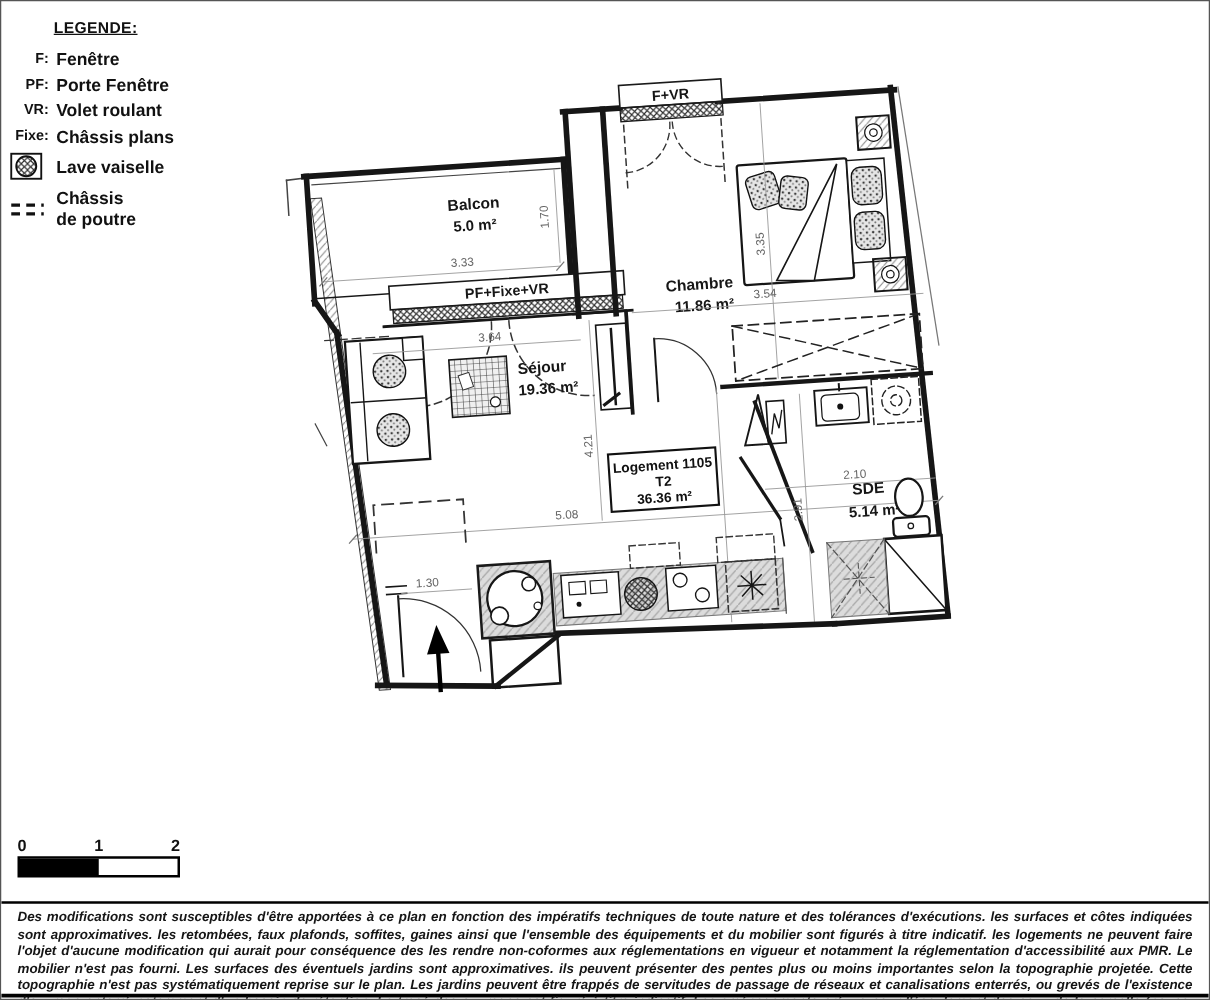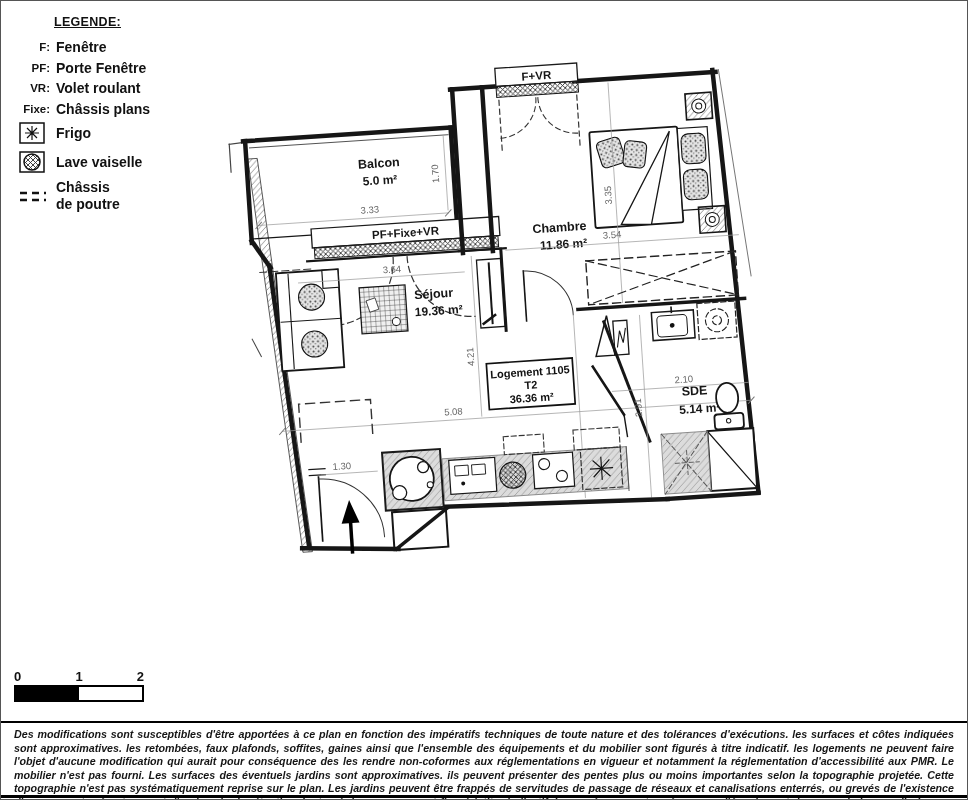--- a/index.html
+++ b/index.html
@@ -1,19 +1,19 @@
 <!DOCTYPE html>
 <html><head>
 <meta charset="utf-8">
 <style>
   html,body{margin:0;padding:0;background:#fff;}
   body{font-family:"Liberation Sans",sans-serif;color:#111;}
   .canvas{position:relative;width:968px;height:800px;background:#fff;border:1.5px solid #555;box-sizing:border-box;overflow:hidden;}
   
-  .legend{position:absolute;left:15px;top:10px;width:215px;z-index:3;}
+  .legend{position:absolute;left:4px;top:10px;width:215px;z-index:3;}
   .lg-title{font-weight:bold;font-size:12.5px;text-decoration:underline;margin:4px 0 10px 38px;letter-spacing:.3px;}
   .lg-row{display:flex;align-items:center;margin-bottom:3px;}
   .lg-abbr{margin-bottom:4px;}
   .lg-k{width:34px;text-align:right;font-weight:bold;font-size:11.5px;flex:0 0 34px;}
   .lg-v{font-weight:bold;font-size:14px;margin-left:6px;line-height:1.18;}
   .pre{white-space:pre-line;}
   .lg-ic{width:34px;flex:0 0 34px;display:flex;justify-content:center;}
   .lg-sym{margin-bottom:5px;min-height:24px;}
   
   .plan-svg{position:absolute;left:0;top:0;z-index:1;}
@@ -79,29 +79,20 @@
     <div class="lg-row lg-abbr">
       <span class="lg-k">VR:</span>
       <span class="lg-v">Volet roulant</span>
     </div>
     <div class="lg-row lg-abbr">
       <span class="lg-k">Fixe:</span>
       <span class="lg-v">Châssis plans</span>
     </div>
 
 
-    <div class="lg-row lg-sym">
-      <span class="lg-ic">
-        <svg width="30" height="24" viewBox="0 0 30 24" fill="none" stroke="#111" stroke-width="1.5">
-          <rect x="2" y="2" width="24" height="20"></rect>
-          <path d="M14 5 V19 M7 12 H21 M9 7 L19 17 M19 7 L9 17" stroke-width="1.2"></path>
-        </svg>
-      </span>
-      <span class="lg-v">Frigo</span>
-    </div>
 
 
     <div class="lg-row lg-sym">
       <span class="lg-ic">
         <svg width="30" height="24" viewBox="0 0 30 24" fill="none" stroke="#111" stroke-width="1.5">
           <rect x="2" y="2" width="24" height="20"></rect>
           <circle cx="14" cy="12" r="8" fill="url(#pat-cross)"></circle>
         </svg>
       </span>
       <span class="lg-v">Lave vaiselle</span>

